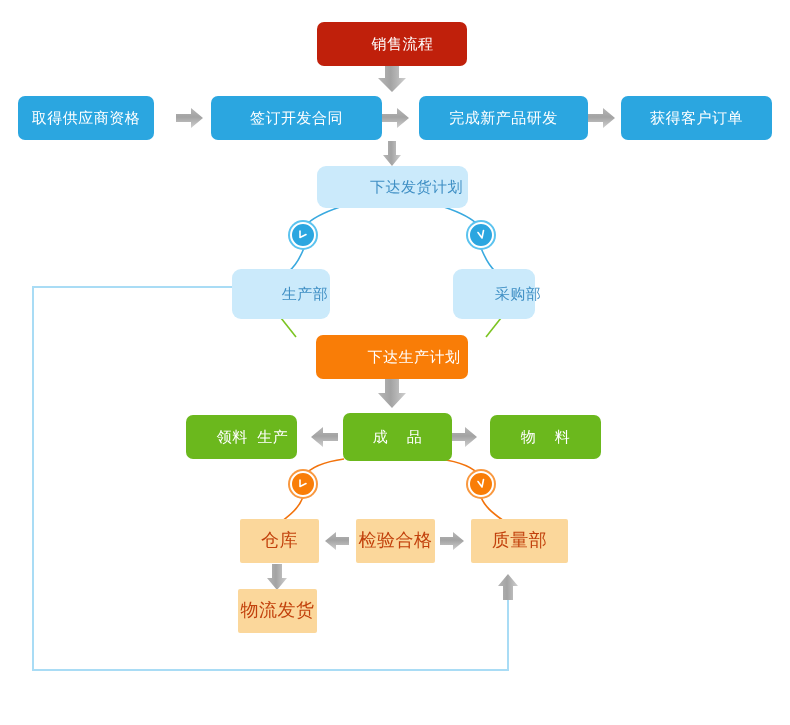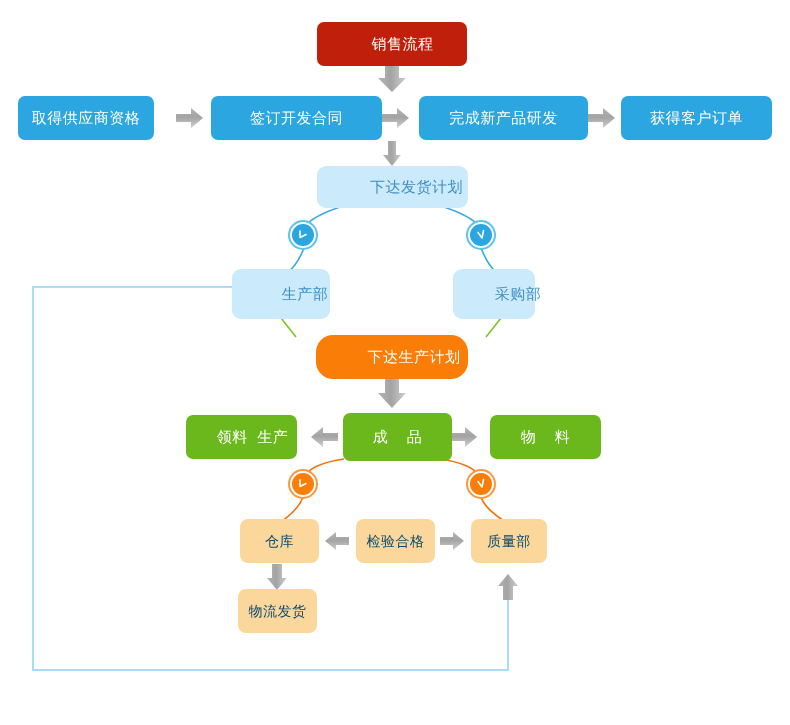--- a/index.html
+++ b/index.html
@@ -43,33 +43,33 @@
   }
   .node.lightblue {
     background: #cbeafb;
     color: #3f8fc4;
     border-radius: 9px;
     padding-left: 48px;
   }
   .node.orange {
     background: #f97d07;
     color: #ffffff;
-    border-radius: 17px;
+    border-radius: 7px;
     padding-left: 44px;
   }
   .node.green {
     background: #6bb81d;
     color: #ffffff;
     border-radius: 7px;
   }
   .node.peach {
     background: #fbd79b;
-    color: #0c4a6e;
-    border-radius: 8px;
-    font-size: 14px;
+    color: #c2410c;
+    border-radius: 2px;
+    font-size: 18px;
   }
   svg.layer {
     position: absolute;
     left: 0;
     top: 0;
     width: 790px;
     height: 725px;
     z-index: 1;
     pointer-events: none;
   }
@@ -208,21 +208,21 @@
   <div class="node green" style="left:186px; top:415px; width:111px; height:44px;padding-left:22px;">领料  生产</div>
 
   <div class="node green" style="left:343px; top:413px; width:109px; height:48px;">成    品</div>
 
   <div class="node green" style="left:490px; top:415px; width:111px; height:44px;">物    料</div>
 
   <div class="node peach" style="left:240px; top:519px; width:79px; height:44px;">仓库</div>
 
   <div class="node peach" style="left:356px; top:519px; width:79px; height:44px;">检验合格</div>
 
-  <div class="node peach" style="left:471px; top:519px; width:76px; height:44px;">质量部</div>
+  <div class="node peach" style="left:471px; top:519px; width:97px; height:44px;">质量部</div>
 
   <div class="node peach" style="left:238px; top:589px; width:79px; height:44px;text-align:center;">物流发货</div>
 
   <div class="badge cyan" style="left:290px; top:222px;">
     <svg width="14" height="14" viewBox="0 0 14 14">
       <path d="M4 3 L4 9.5 L10 6.5" fill="none" stroke="#ffffff" stroke-width="1.6" stroke-linecap="round" stroke-linejoin="round"></path>
     </svg>
   </div>
 
   <div class="badge cyan" style="left:468px; top:222px;">

